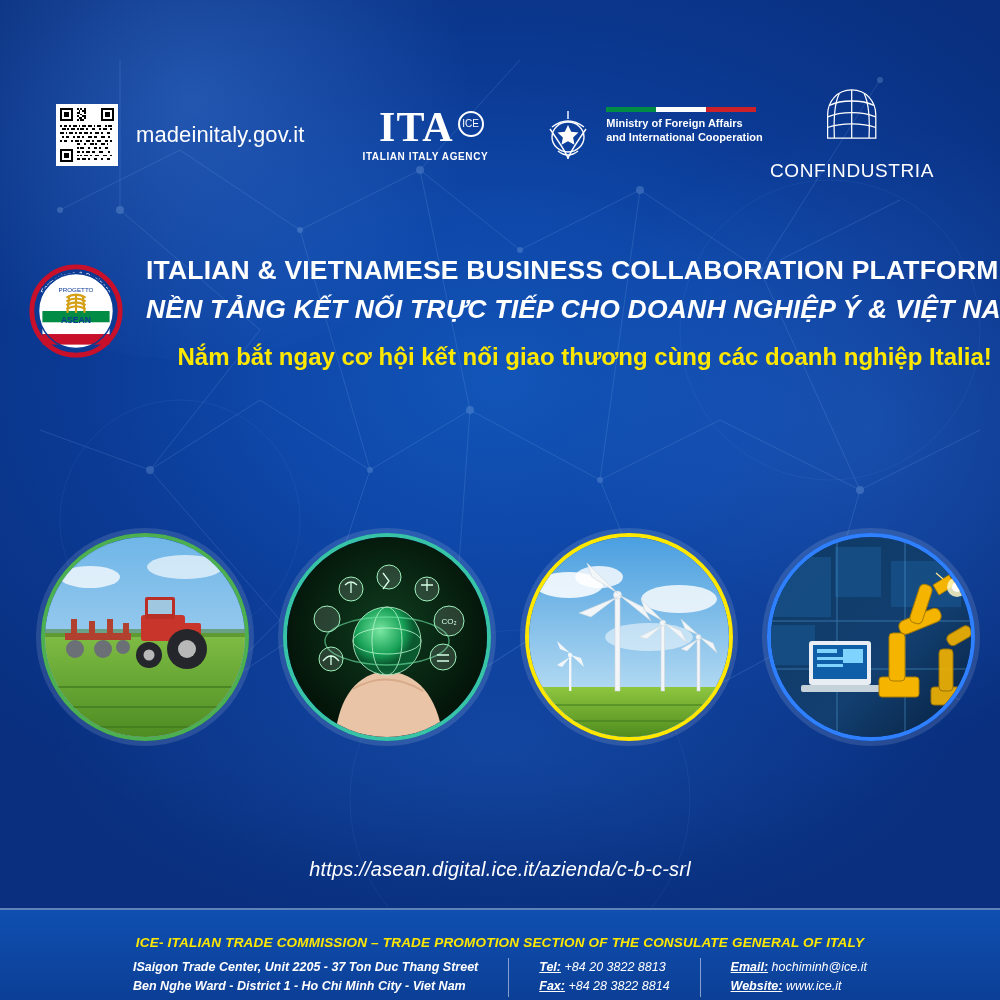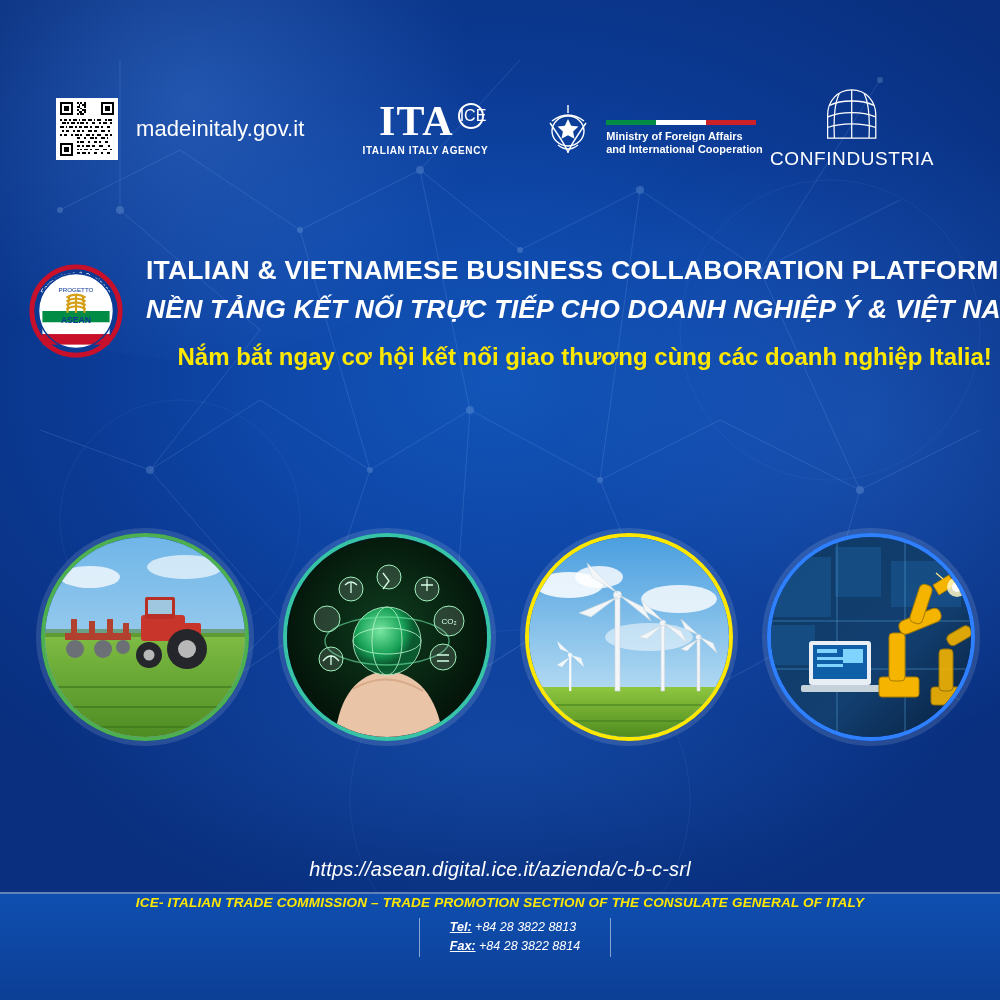--- a/index.html
+++ b/index.html
@@ -51,35 +51,35 @@
   }
 
   .ita-block { margin-left: 58px; text-align: center; color: #fff; }
   .ita-word {
     font-family: "Liberation Serif", serif;
     font-weight: bold; font-size: 42px; letter-spacing: 1px;
     line-height: .95; display: inline-block; position: relative; margin-left: 12px;
   }
   .ita-badge {
     display: inline-block; width: 26px; height: 26px; border-radius: 50%;
-    border: 2px solid #fff; font-size: 16px; line-height: 22px;
+    border: 2px solid #fff; font-size: 10px; line-height: 22px;
     vertical-align: 14px; margin-left: 4px; font-family: "Liberation Sans", sans-serif;
     letter-spacing: 0;
   }
   .ita-sub { font-size: 10px; font-weight: bold; letter-spacing: .6px; margin-top: 3px; }
 
-  .maeci { margin-left: 54px; display: flex; align-items: flex-end; gap: 12px; }
+  .maeci { margin-left: 54px; display: flex; align-items: flex-start; gap: 12px; }
   .emblem { width: 52px; height: 56px; }
   .tricolor-rule { width: 150px; height: 5px; display: flex; margin-bottom: 5px; }
   .tricolor-rule i { flex: 1; display: block; }
   .maeci-text { color: #fff; font-size: 11px; font-weight: bold; line-height: 1.25; }
 
   .confind { margin-left: auto; text-align: center; color: #fff; padding-right: 10px; }
   .confind-mark { height: 52px; }
-  .confind-word { font-size: 19px; letter-spacing: .6px; margin-top: 4px; }
+  .confind-word { font-size: 19px; letter-spacing: .6px; margin-top: 16px; }
 
   
   .headline-wrap {
     position: absolute; top: 255px; left: 0; width: 100%;
     display: flex; align-items: flex-start; padding: 0 28px;
   }
   .asean-seal { width: 96px; height: 96px; flex: 0 0 auto; margin-top: 8px; }
   .headlines { margin-left: 22px; }
   .h-line1 {
     color: #ffffff; font-size: 26.5px; font-weight: bold; letter-spacing: .2px;
@@ -111,24 +111,24 @@
   .circle .art { position: absolute; inset: 0; }
 
   
   .url {
     position: absolute; top: 858px; width: 100%; text-align: center;
     color: #ffffff; font-size: 20px; font-style: italic; letter-spacing: .2px;
   }
 
   
   .footer {
-    position: absolute; left: 0; bottom: 0; width: 100%; height: 108px;
+    position: absolute; left: 0; bottom: 0; width: 100%; height: 92px;
     background: linear-gradient(180deg, #0f4fb0 0%, #0c3f96 100%);
     border-top: 2px solid rgba(255,255,255,.35);
-    padding-top: 1px;
+    padding-top: 25px;
   }
   .footer-title {
     text-align: center; color: #ffe800; font-size: 13.5px; font-weight: bold;
     font-style: italic; letter-spacing: .2px;
   }
   .footer-cols {
     display: flex; justify-content: center; align-items: flex-start;
     gap: 30px; margin-top: 8px; color: #ffffff;
     font-size: 12.5px; font-style: italic; line-height: 1.55;
   }
@@ -605,23 +605,29 @@
       </svg>
     </div>
   </div>
 
   <div class="url">https://asean.digital.ice.it/azienda/c-b-c-srl</div>
 
   <div class="footer">
     <div class="footer-title">ICE- ITALIAN TRADE COMMISSION – TRADE PROMOTION SECTION OF THE CONSULATE GENERAL OF ITALY</div>
     <div class="footer-cols">
       <div class="fc addr">
+        <div>ISaigon Trade Center, Unit 2205 - 37 Ton Duc Thang Street</div>
+        <div>Ben Nghe Ward - District 1 - Ho Chi Minh City - Viet Nam</div>
       </div>
       <div class="vline"></div>
       <div class="fc">
-        <div><span class="u lbl">Tel:</span> <span>+84 28 3822 8813</span></div>
+        <div><span class="u lbl">Tel:</span> <span>+84 20 3822 8813</span></div>
         <div><span class="u lbl">Fax:</span> <span>+84 28 3822 8814</span></div>
       </div>
       <div class="vline"></div>
+      <div class="fc">
+        <div><span class="u lbl">Email:</span> <span>hochiminh@ice.it</span></div>
+        <div><span class="u lbl">Website:</span> <span>www.ice.it</span></div>
+      </div>
     </div>
   </div>
 
 </div>
 
 </body></html>

